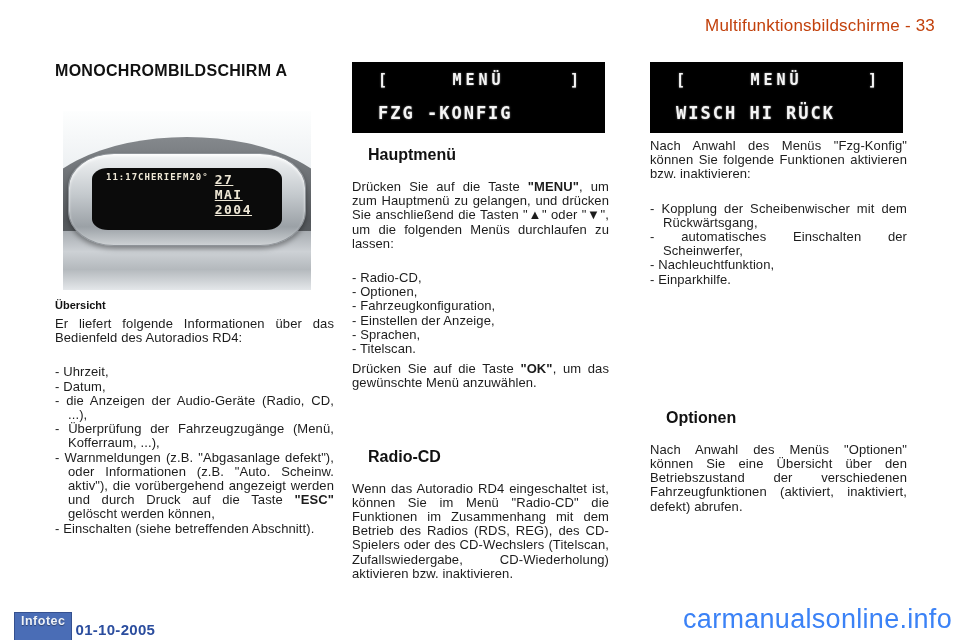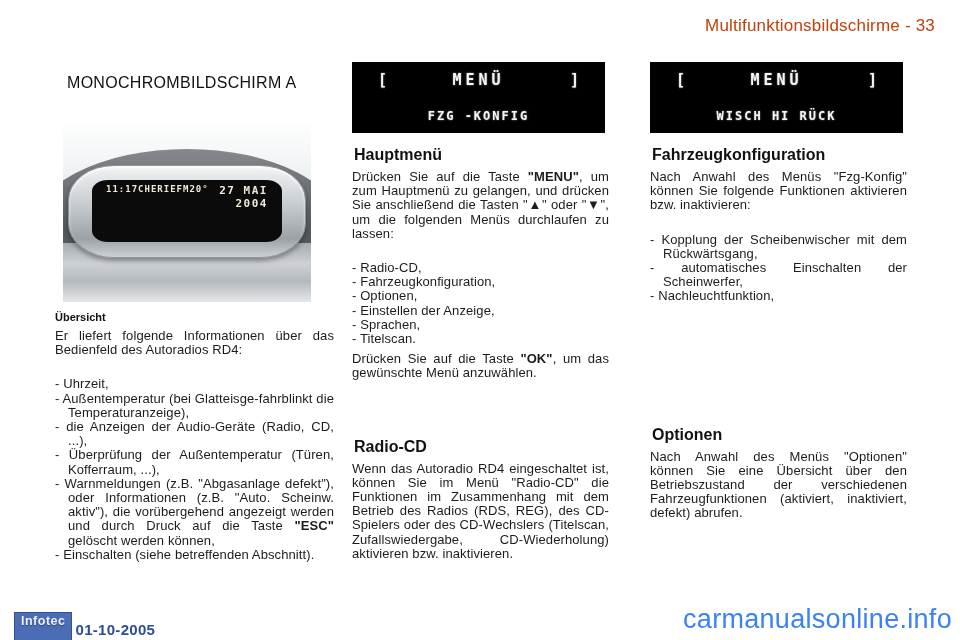--- a/index.html
+++ b/index.html
@@ -13,27 +13,27 @@
     position:absolute;top:16px;right:25px;
     font-size:17px;color:#c2410c;letter-spacing:0.2px;
   }
   
   .col{position:absolute;top:62px;}
   #col1{left:55px;width:279px;}
   #col2{left:352px;width:257px;}
   #col3{left:650px;width:257px;}
 
   .doc-title{
-    font-size:16px;font-weight:normal;margin:12px;letter-spacing:0.3px;color:#111;
+    font-size:16px;font-weight:bold;margin:0;letter-spacing:0.3px;color:#111;
   }
   h2.sec{
     font-size:11px;font-weight:bold;margin:0;color:#111;
   }
   h3.sec{
-    font-size:16px;font-weight:bold;margin:2px;color:#111;
+    font-size:16px;font-weight:bold;margin:16px;color:#111;
   }
   .body-text{
     font-size:13px;line-height:14.2px;text-align:justify;
     letter-spacing:0.1px;color:#1c1c1c;
   }
   p.body-text{margin:6px 0 0 0;}
   ul.dashlist{
     list-style:none;margin:20px 0 0 0;padding:0;
   }
   ul.dashlist li{
@@ -50,21 +50,21 @@
     display:flex;flex-direction:column;justify-content:space-between;
     font-family:"DejaVu Sans Mono", monospace;font-weight:bold;color:#f5f5f5;
   }
   .lcd-row1{
     display:flex;justify-content:space-between;align-items:center;
     font-size:15px;
   }
   .lcd-title{letter-spacing:4px;text-shadow:0 0 2px rgba(255,255,255,.55);}
   .lcd-bracket{text-shadow:0 0 2px rgba(255,255,255,.55);}
   .lcd-row2{
-    text-align:center;font-size:12px;letter-spacing:2px;
+    text-align:left;font-size:17px;letter-spacing:2px;
     text-shadow:0 0 2px rgba(255,255,255,.55);
   }
 
   
   .photo{
     position:relative;width:248px;height:179px;margin:31px 0 0 8px;
     background:linear-gradient(180deg,#fdfefe 0%,#eef1f3 30%,#e0e3e6 100%);
     overflow:hidden;
   }
   .photo .cowl{
@@ -85,21 +85,21 @@
     box-sizing:border-box;
   }
   .photo .screen{
     position:absolute;top:57px;left:29px;width:190px;height:62px;
     background:#0b0b0b;border-radius:16px / 11px;
     display:flex;flex-direction:row;justify-content:center;gap:6px;
     font-family:"DejaVu Sans Mono", monospace;font-weight:bold;color:#efe8d6;
     box-sizing:border-box;padding:4px 14px 6px 14px;
   }
   .scr-row1{display:flex;justify-content:space-between;font-size:9px;letter-spacing:1px;}
-  .scr-row2{text-align:right;font-size:11px;letter-spacing:1.5px;}
+  .scr-row2{text-align:left;font-size:13px;letter-spacing:1.5px;text-decoration:underline;}
 
   
   #col1 h2.sec{margin-top:9px;}
   #col2 .lcd, #col3 .lcd{margin:0;}
   #col2 h3.first, #col3 h3.first{margin-top:13px;}
   #col2 h3.second{margin-top:57px;}
   #col3 h3.second{margin-top:122px;}
 
   
   .infotec{
@@ -138,70 +138,70 @@
         <span>20°</span>
       </div>
       <div class="scr-row2">27 MAI 2004</div>
     </div>
   </div>
 
   <h2 class="sec">Übersicht</h2>
   <p class="body-text">Er liefert folgende Informationen über das Bedienfeld des Autoradios RD4:</p>
   <ul class="dashlist">
     <li><span>-</span> <span>Uhrzeit,</span></li>
-    <li><span>-</span> <span>Außentemperatur (bei Glatteisge-fahrblinkt die Temperaturanzeige),</span></li>
+    <li><span>-</span> <span>Datum,</span></li>
     <li><span>-</span> <span>die Anzeigen der Audio-Geräte (Radio, CD, ...),</span></li>
-    <li><span>-</span> <span>Überprüfung der Außentemperatur (Türen, Kofferraum, ...),</span></li>
+    <li><span>-</span> <span>Überprüfung der Fahrzeugzugänge (Menü, Kofferraum, ...),</span></li>
     <li><span>-</span> <span>Warnmeldungen (z.B. "Abgasanlage defekt"), oder Informationen (z.B. "Auto. Scheinw. aktiv"), die vorübergehend angezeigt werden und durch Druck auf die Taste </span><b>"ESC"</b><span> gelöscht werden können,</span></li>
     <li><span>-</span> <span>Einschalten (siehe betreffenden Abschnitt).</span></li>
   </ul>
 </div>
 
 <div class="col" id="col2">
   <div class="lcd">
     <div class="lcd-row1">
       <span class="lcd-bracket">[</span>
       <span class="lcd-title">MENÜ</span>
       <span class="lcd-bracket">]</span>
     </div>
     <div class="lcd-row2">FZG -KONFIG</div>
   </div>
 
   <h3 class="sec first">Hauptmenü</h3>
   <p class="body-text"><span>Drücken Sie auf die Taste </span><b>"MENU"</b><span>, um zum Hauptmenü zu gelangen, und drücken Sie anschließend die Tasten "▲" oder "▼", um die folgenden Menüs durchlaufen zu lassen:</span></p>
   <ul class="dashlist">
     <li><span>-</span> <span>Radio-CD,</span></li>
+    <li><span>-</span> <span>Optionen,</span></li>
     <li><span>-</span> <span>Fahrzeugkonfiguration,</span></li>
-    <li><span>-</span> <span>Optionen,</span></li>
     <li><span>-</span> <span>Einstellen der Anzeige,</span></li>
     <li><span>-</span> <span>Sprachen,</span></li>
     <li><span>-</span> <span>Titelscan.</span></li>
   </ul>
   <p class="body-text"><span>Drücken Sie auf die Taste </span><b>"OK"</b><span>, um das gewünschte Menü anzuwählen.</span></p>
 
   <h3 class="sec second">Radio-CD</h3>
   <p class="body-text">Wenn das Autoradio RD4 eingeschaltet ist, können Sie im Menü "Radio-CD" die Funktionen im Zusammenhang mit dem Betrieb des Radios (RDS, REG), des CD-Spielers oder des CD-Wechslers (Titelscan, Zufallswiedergabe, CD-Wiederholung) aktivieren bzw. inaktivieren.</p>
 </div>
 
 <div class="col" id="col3">
   <div class="lcd">
     <div class="lcd-row1">
       <span class="lcd-bracket">[</span>
       <span class="lcd-title">MENÜ</span>
       <span class="lcd-bracket">]</span>
     </div>
     <div class="lcd-row2">WISCH HI RÜCK</div>
   </div>
 
-  <h3 class="sec first">Fahrzeugkonfiguration</h3>
   <p class="body-text">Nach Anwahl des Menüs "Fzg-Konfig" können Sie folgende Funktionen aktivieren bzw. inaktivieren:</p>
   <ul class="dashlist">
     <li><span>-</span> <span>Kopplung der Scheibenwischer mit dem Rückwärtsgang,</span></li>
     <li><span>-</span> <span>automatisches Einschalten der Scheinwerfer,</span></li>
     <li><span>-</span> <span>Nachleuchtfunktion,</span></li>
+    <li><span>-</span> <span>Einparkhilfe.</span></li>
   </ul>
 
   <h3 class="sec second">Optionen</h3>
   <p class="body-text">Nach Anwahl des Menüs "Optionen" können Sie eine Übersicht über den Betriebszustand der verschiedenen Fahrzeugfunktionen (aktiviert, inaktiviert, defekt) abrufen.</p>
 </div>
 
 <div class="infotec">
   <span class="infotec-box">Infotec</span>
   <span class="infotec-date">01-10-2005</span>
 </div>

